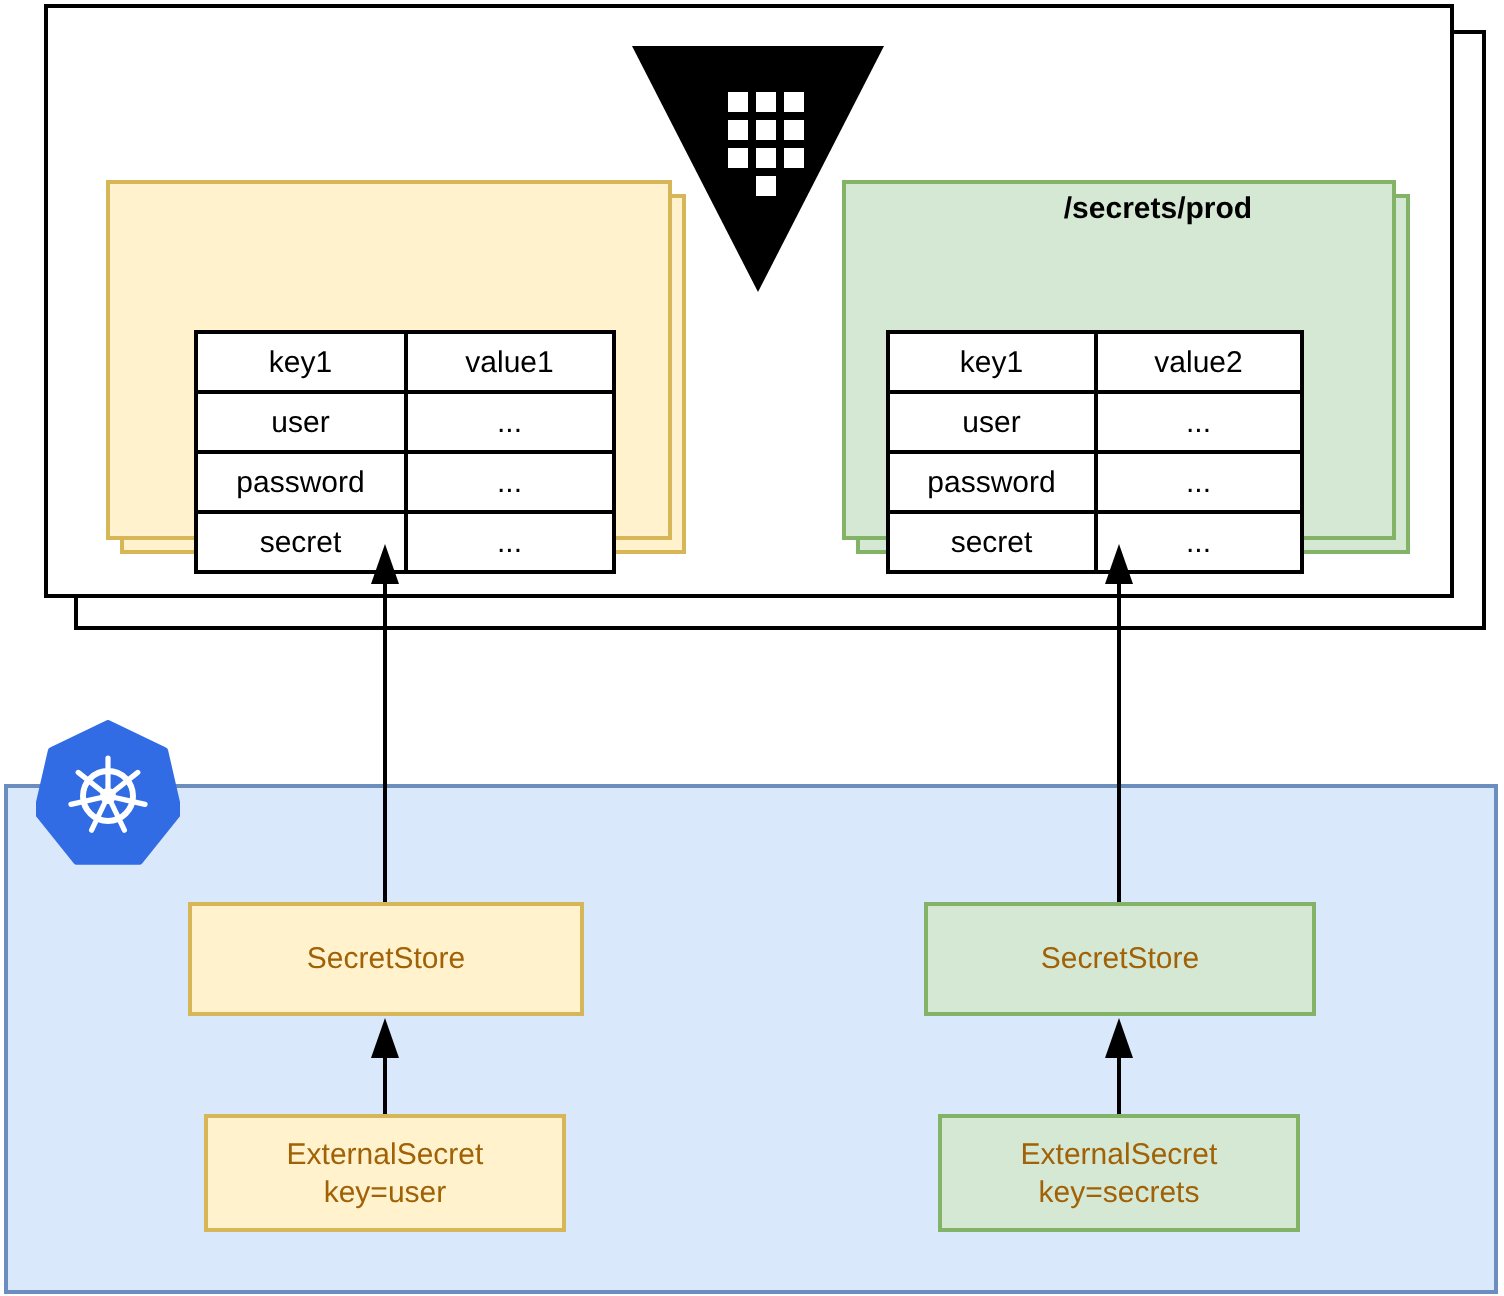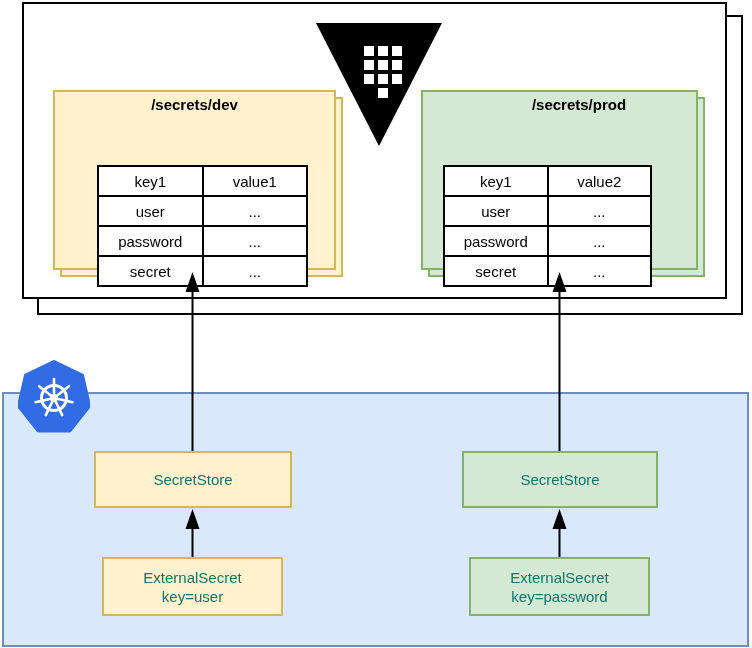--- a/index.html
+++ b/index.html
@@ -61,21 +61,21 @@
     background: #dae8fc;
     border: 2px solid #6c8ebf;
   }
 
   .node {
     display: flex;
     flex-direction: column;
     align-items: center;
     justify-content: center;
     font-size: 15px;
-    color: #0f766e;
+    color: #a16207;
     text-align: center;
   }
   .node-yellow { background: #fff2cc; border: 2px solid #d6b656; }
   .node-green  { background: #d5e8d4; border: 2px solid #82b366; }
   .node .bold { font-weight: normal; }
   .node .line { line-height: 19px; }
 
   .arrow-layer {
     left: 0; top: 0;
     width: 752px; height: 648px;
@@ -103,21 +103,20 @@
       <rect x="79" y="40" width="10" height="10"></rect>
       <rect x="51" y="54" width="10" height="10"></rect>
       <rect x="65" y="54" width="10" height="10"></rect>
       <rect x="79" y="54" width="10" height="10"></rect>
       <rect x="65" y="68" width="10" height="10"></rect>
     </g>
   </svg>
 
   <div class="abs card-yellow" style="left:60px; top:97px; width:283px; height:180px;"></div>
   <div class="abs card-yellow" style="left:53px; top:90px; width:283px; height:180px;"></div>
-  <div class="abs card-title" style="left:53px; top:94px; width:283px;">/secrets/dev</div>
   <table class="kv abs" style="left:97px; top:119px; width:211px;">
     <tbody>
         <tr>
       <td>key1</td>
       <td>value1</td>
     </tr>
     <tr>
       <td>user</td>
       <td>...</td>
     </tr>
@@ -179,21 +178,21 @@
   <div class="abs node node-yellow" style="left:102px; top:557px; width:181px; height:59px;">
     <span class="line bold">ExternalSecret</span>
     <span class="line">key=user</span>
   </div>
 
   <div class="abs node node-green" style="left:462px; top:451px; width:196px; height:57px;">
     <span class="line">SecretStore</span>
   </div>
   <div class="abs node node-green" style="left:469px; top:557px; width:181px; height:59px;">
     <span class="line bold">ExternalSecret</span>
-    <span class="line">key=password</span>
+    <span class="line">key=secrets</span>
   </div>
 
   <svg class="abs arrow-layer" width="752" height="648" viewBox="0 0 752 648">
 
     <line x1="192.5" y1="451" x2="192.5" y2="289" stroke="#000000" stroke-width="2"></line>
     <polygon points="192.5,272 185.5,292 199.5,292" fill="#000000"></polygon>
 
     <line x1="559.5" y1="451" x2="559.5" y2="289" stroke="#000000" stroke-width="2"></line>
     <polygon points="559.5,272 552.5,292 566.5,292" fill="#000000"></polygon>
 

